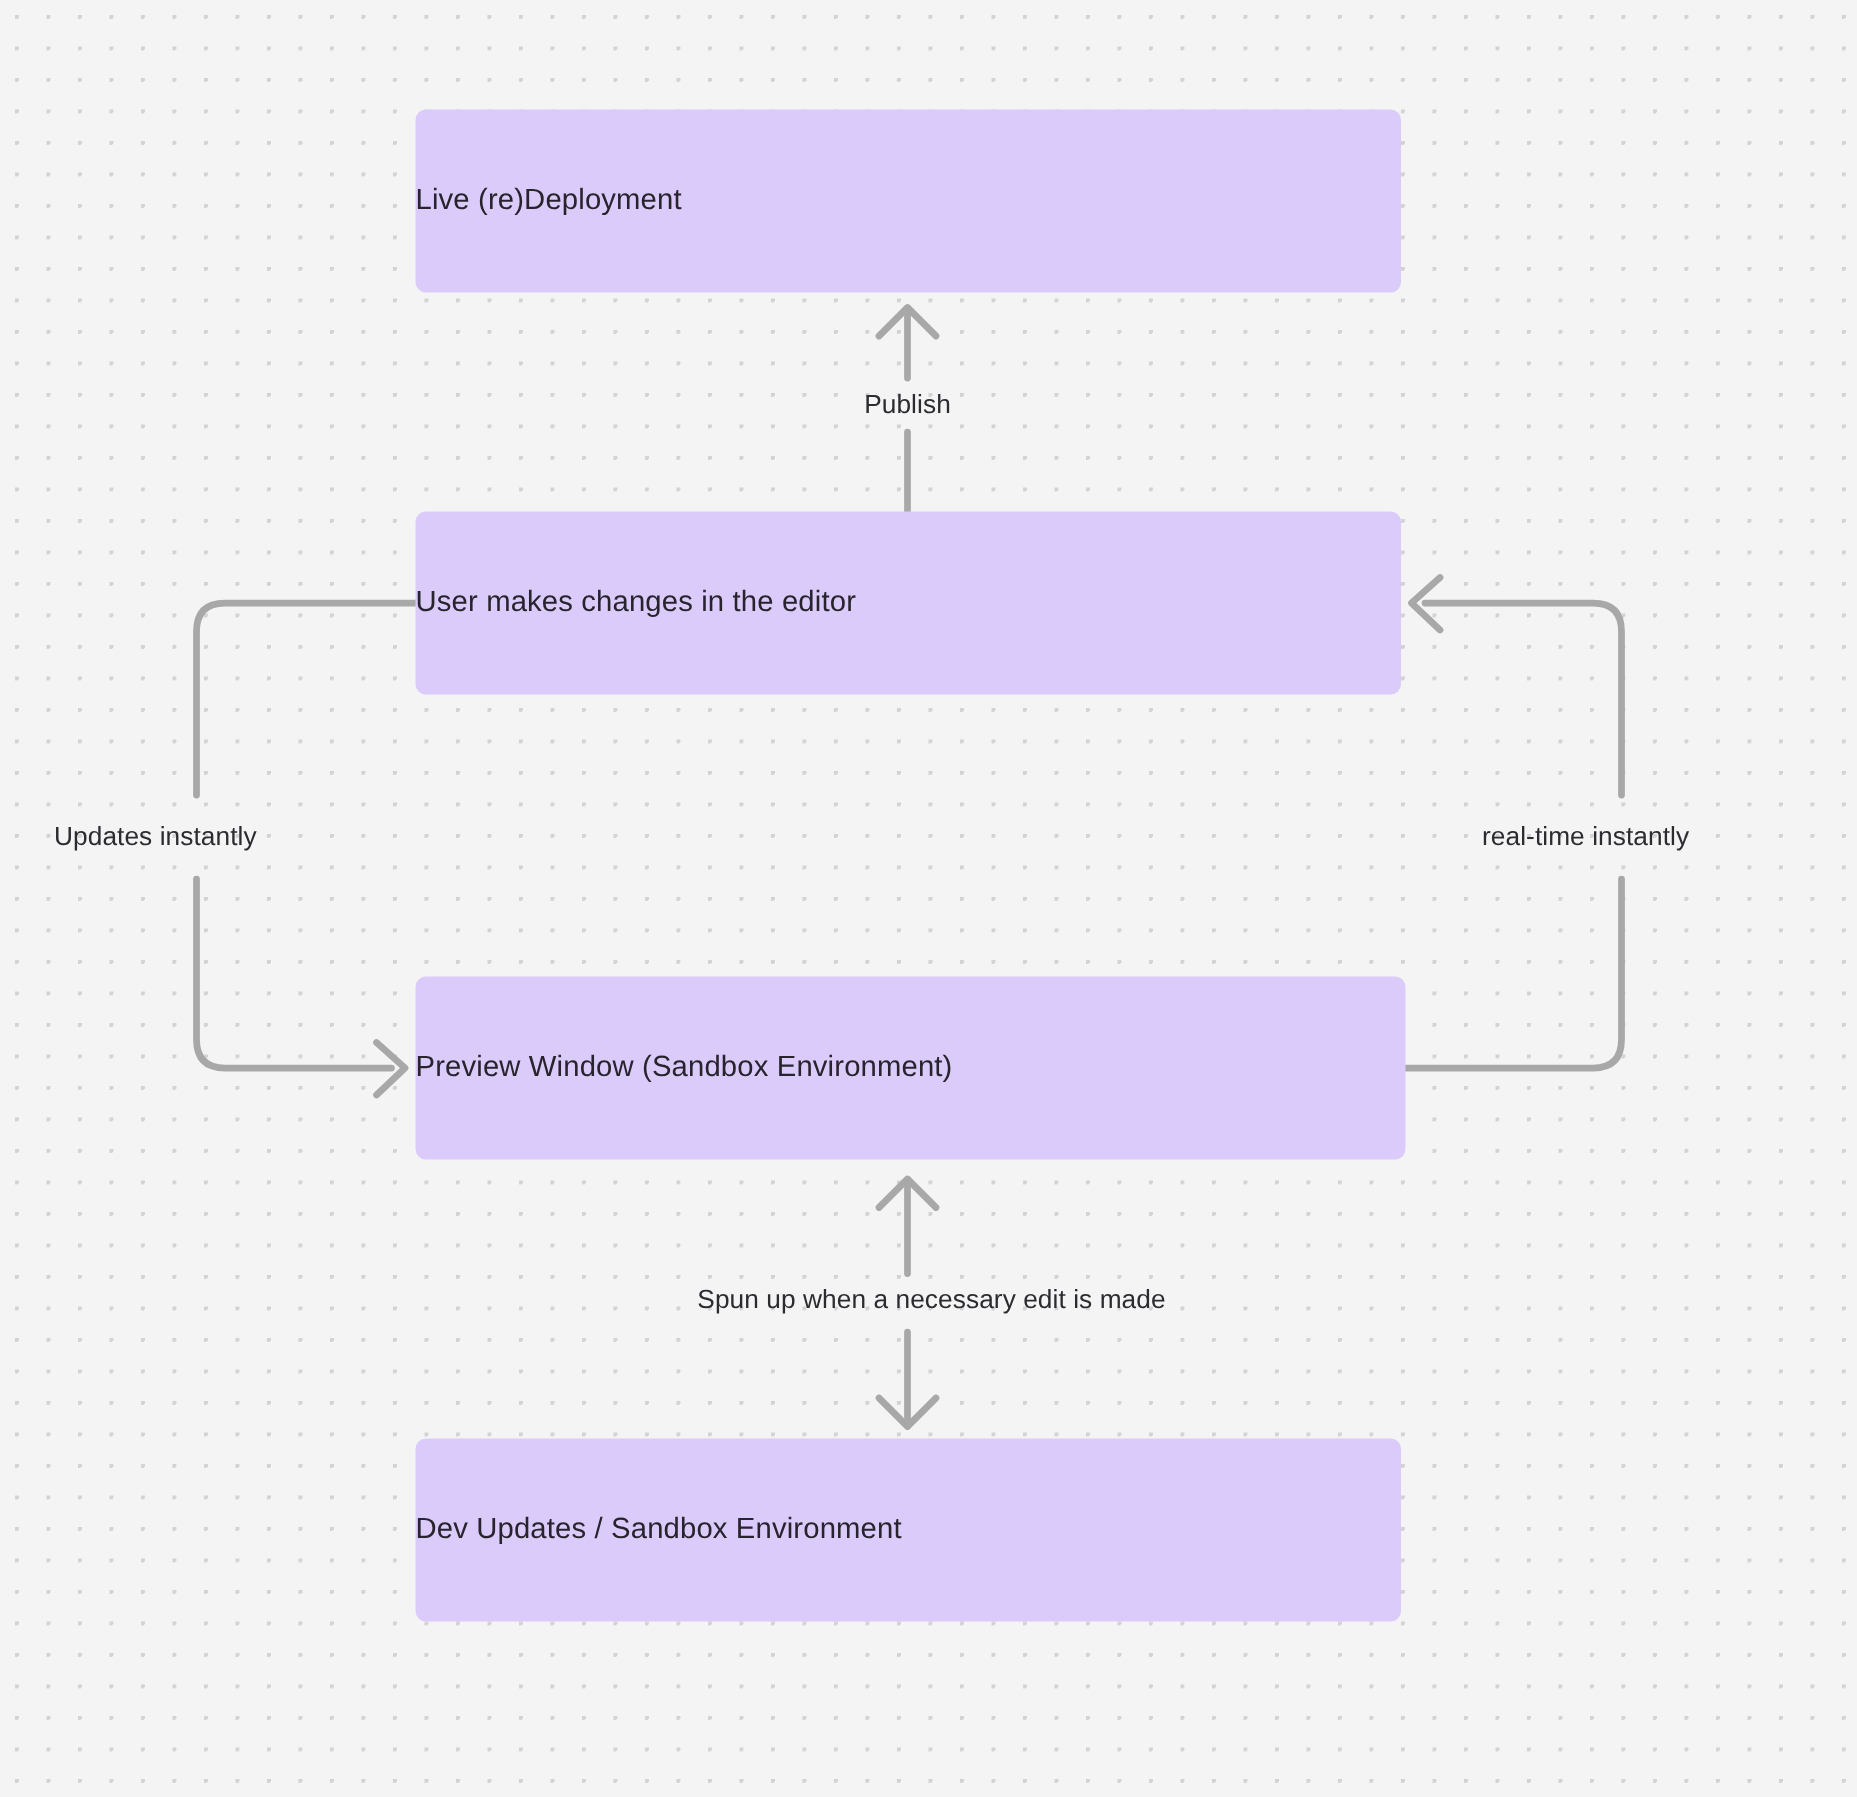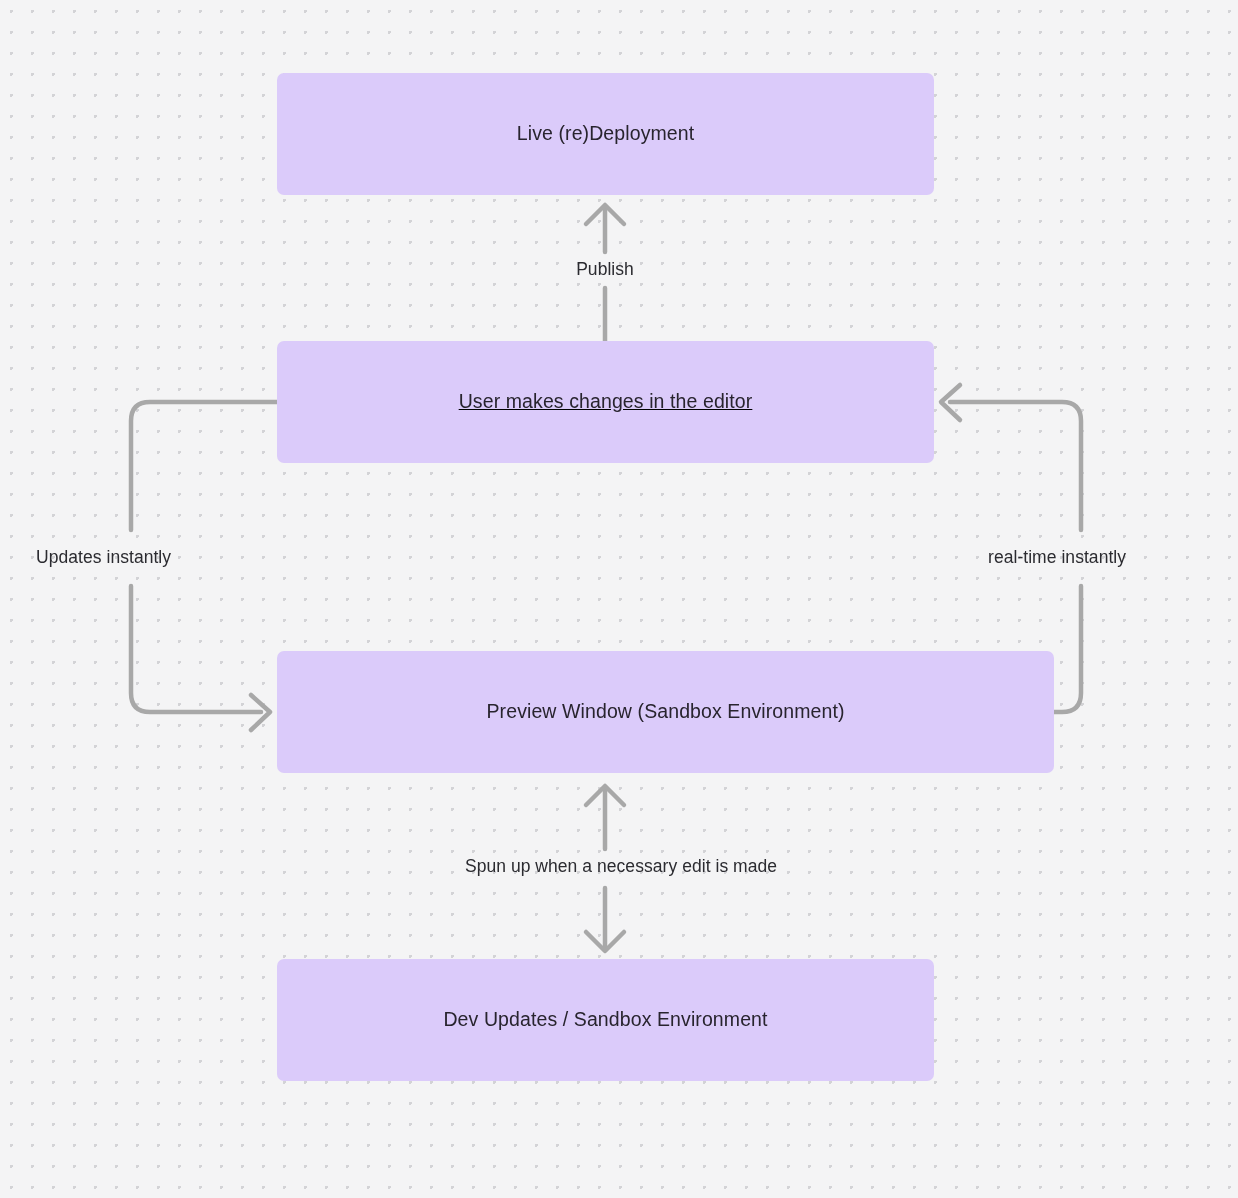--- a/index.html
+++ b/index.html
@@ -28,21 +28,20 @@
     width: 1238px;
     height: 1198px;
     pointer-events: none;
   }
   .node {
     position: absolute;
     background: #dbcbfa;
     border-radius: 7px;
     display: flex;
     align-items: center;
-    justify-content: center;
     box-sizing: border-box;
   }
   .node-label {
     font-size: 19.5px;
     color: #28242e;
     letter-spacing: 0.1px;
     text-align: center;
     line-height: 1.3;
     white-space: nowrap;
   }
@@ -101,25 +100,25 @@
       <path d="M 605 888 L 605 950" stroke="#a8a8a8" stroke-width="4.5" stroke-linecap="round" fill="none"></path>
 
       <path d="M 586 932 L 605 951 L 624 932" stroke="#a8a8a8" stroke-width="4.5" stroke-linecap="round" stroke-linejoin="round" fill="none"></path>
     </g>
   </svg>
 
   <div class="node" style="left:277px; top:73px; width:657px; height:122px;">
     <span class="node-label">Live (re)Deployment</span>
   </div>
 
-  <div class="node" style="left:277px; top:341px; width:657px; height:122px;text-decoration:underline;">
+  <div class="node" style="left:277px; top:341px; width:657px; height:122px;">
     <span class="node-label">User makes changes in the editor</span>
   </div>
 
-  <div class="node" style="left:277px; top:651px; width:777px; height:122px;">
+  <div class="node" style="left:277px; top:651px; width:660px; height:122px;">
     <span class="node-label">Preview Window (Sandbox Environment)</span>
   </div>
 
   <div class="node" style="left:277px; top:959px; width:657px; height:122px;">
     <span class="node-label">Dev Updates / Sandbox Environment</span>
   </div>
 
   <div class="edge-label center" style="left:605px; top:270px;">Publish</div>
 
   <div class="edge-label" style="left:36px; top:549px;">Updates instantly</div>

